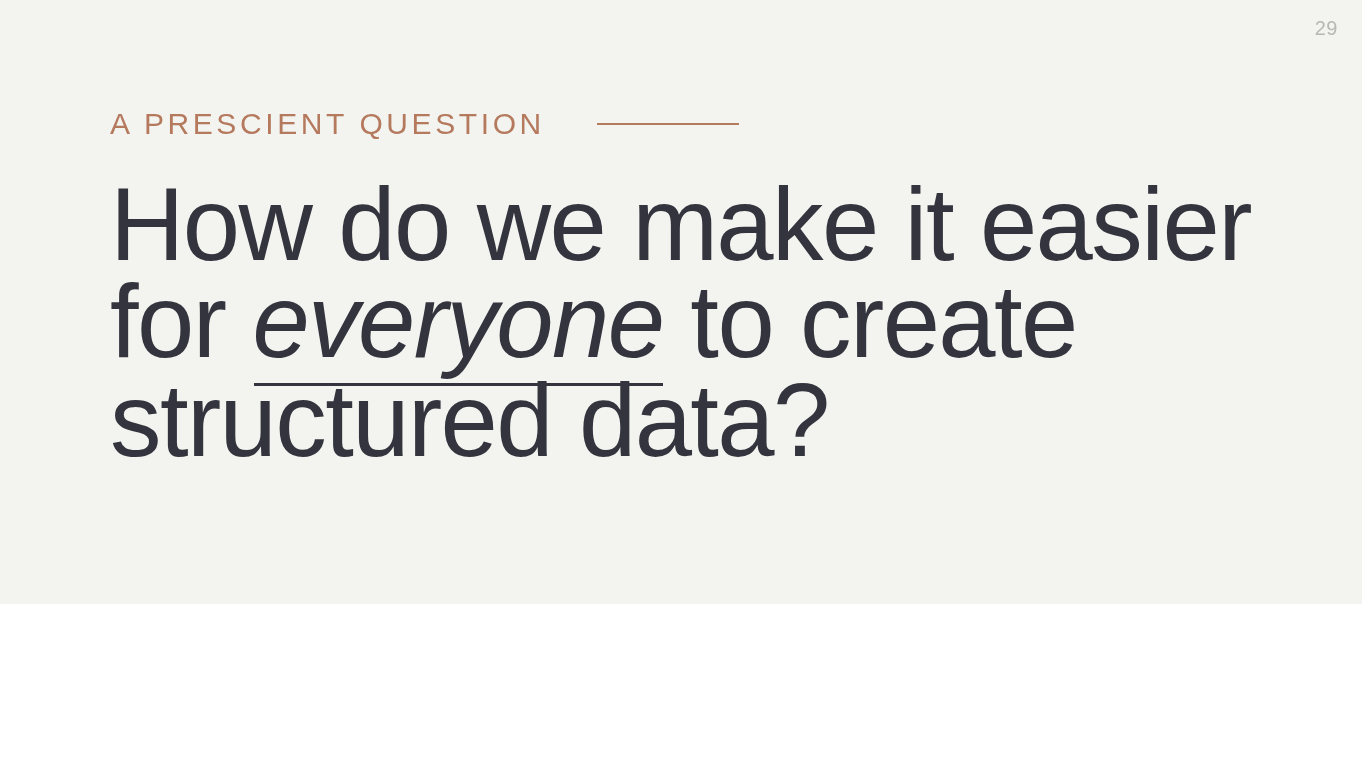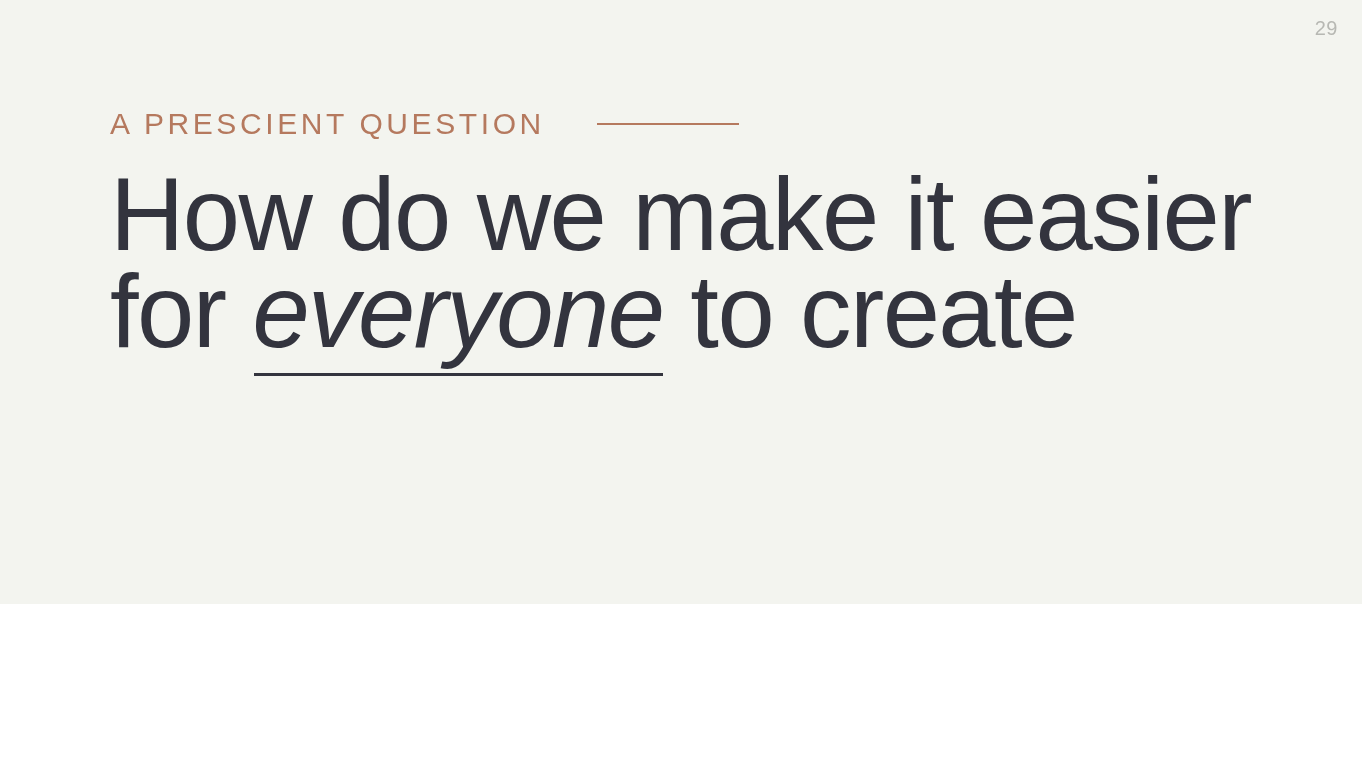--- a/index.html
+++ b/index.html
@@ -61,21 +61,21 @@
     height: 2px;
     background: #B5795E;
     margin-left: 52px;
     flex: none;
   }
 
   
   .headline {
     position: absolute;
     left: 110px;
-    top: 166px;
+    top: 176px;
     width: 1150px;
     margin: 0;
     font-size: 103px;
     line-height: 97px;
     font-weight: 300;
     letter-spacing: -1.6px;
     color: #33343E;
     white-space: pre-wrap;
   }
 
@@ -106,15 +106,15 @@
 
 <div class="slide">
 
   <div class="page-number">29</div>
 
   <div class="eyebrow-row">
     <div class="eyebrow-label">A PRESCIENT QUESTION</div>
     <div class="eyebrow-rule"></div>
   </div>
 
-  <h1 class="headline"><span class="line"><span>How do we make it easier</span></span><span class="line"><span>for </span><span class="em-word">everyone</span><span> to create</span></span></h1>
+  <h1 class="headline"><span class="line"><span>How do we make it easier</span></span><span class="line"><span>for </span><span class="em-word">everyone</span><span> to create</span></span><span class="line"><span>structured data?</span></span></h1>
 
 </div>
 
 </body></html>

